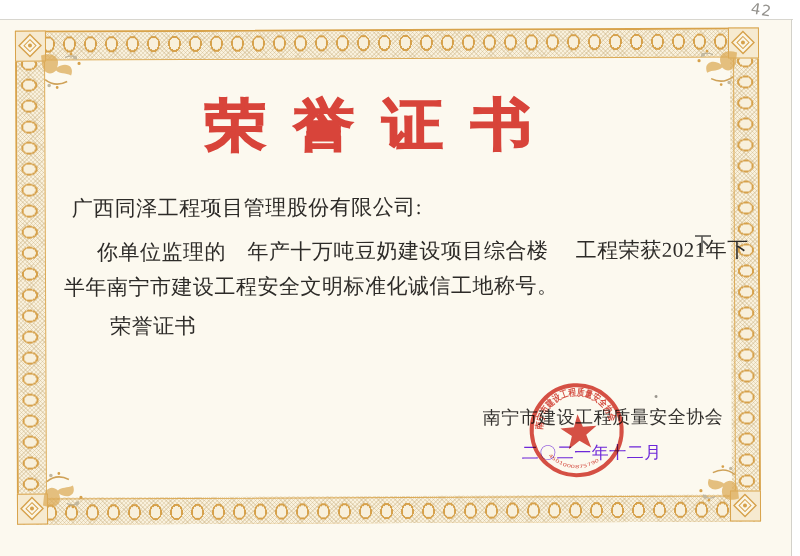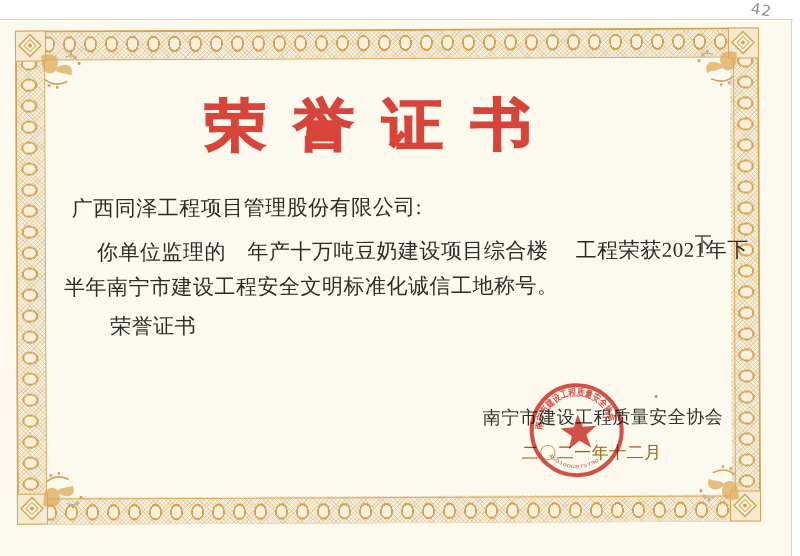--- a/index.html
+++ b/index.html
@@ -50,21 +50,21 @@
   
   .title{position:absolute;left:383px;top:88px;transform:translateX(-50%) scaleX(1.08);
     white-space:nowrap;font-size:56px;font-weight:bold;color:#d8443a;
     -webkit-text-stroke:1.6px #d8443a;letter-spacing:26px;}
   .bodyline{position:absolute;white-space:nowrap;color:#2d2b28;font-size:21px;letter-spacing:0.5px;}
   .recipient{left:72px;top:193px;}
   .l1{left:97px;top:237px;}
   .l2{left:64px;top:272px;}
   .closing{left:110px;top:311px;}
   .issuer{position:absolute;left:482px;top:406px;font-size:18px;color:#33312e;white-space:nowrap;letter-spacing:0.5px;}
-  .idate{position:absolute;left:521px;top:442px;font-size:17px;color:#a16207;white-space:nowrap;letter-spacing:0.5px;}
+  .idate{position:absolute;left:521px;top:442px;font-size:17px;color:#6d28d9;white-space:nowrap;letter-spacing:0.5px;}
 
   
   .seal{position:absolute;left:514px;top:369px;width:124px;height:124px;opacity:.88;
         mix-blend-mode:multiply;transform:rotate(-4deg);}
 
   
   .pagenum{position:absolute;left:751px;top:1px;font-size:15px;color:#93918c;
     font-family:"DejaVu Sans",sans-serif;transform:rotate(9deg);letter-spacing:1px;}
   .straymark{position:absolute;left:694px;top:233px;opacity:.85;}
   .speck{position:absolute;left:654px;top:396px;width:3px;height:3px;border-radius:50%;background:#9a968e;}

